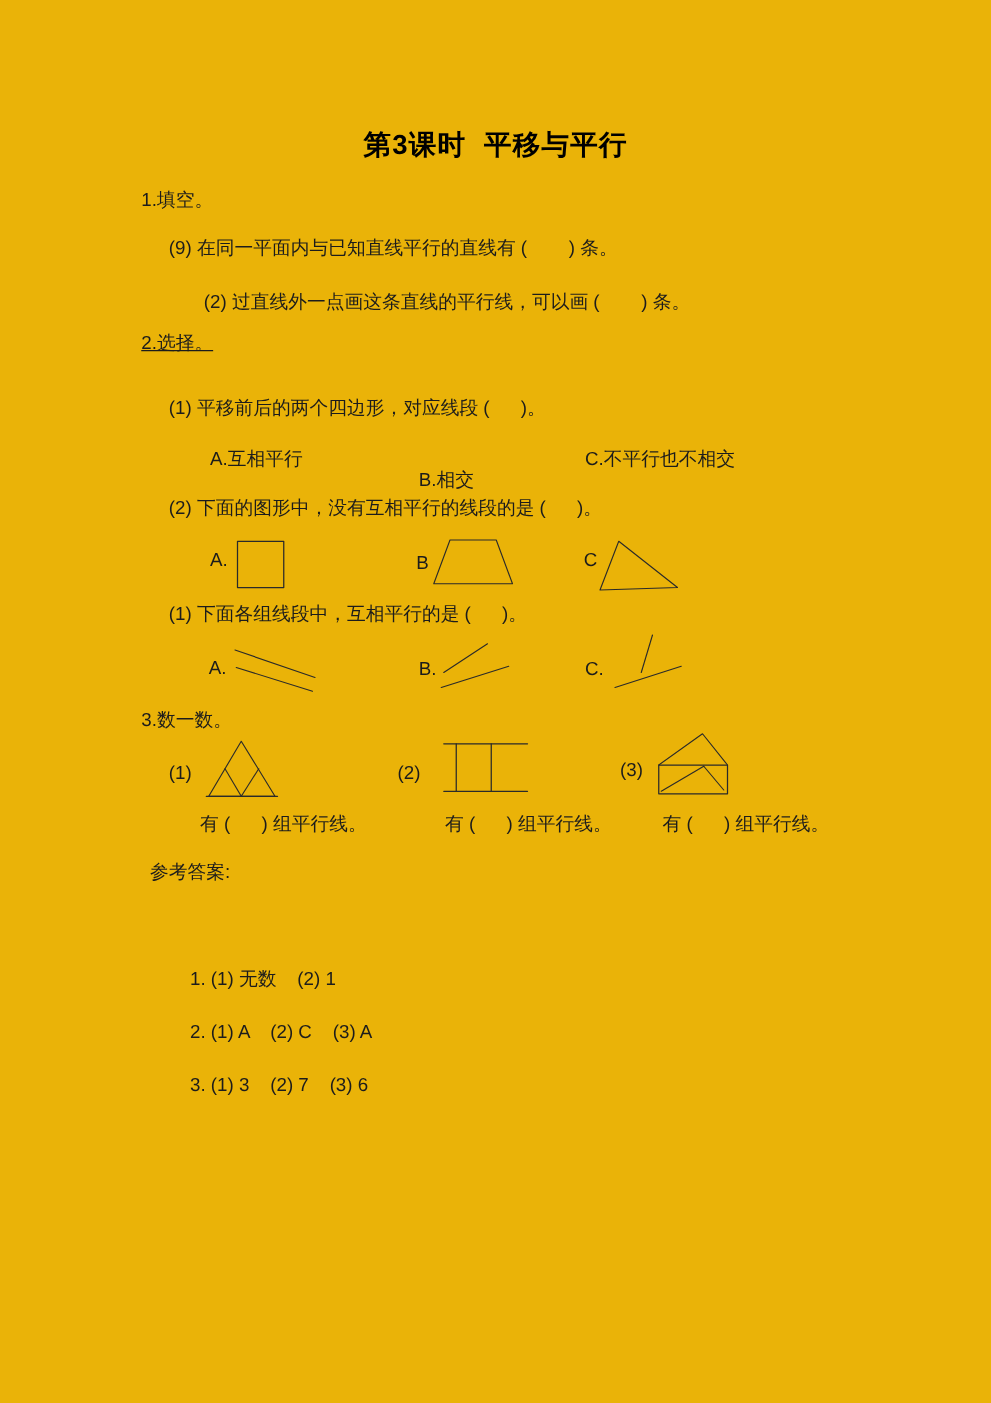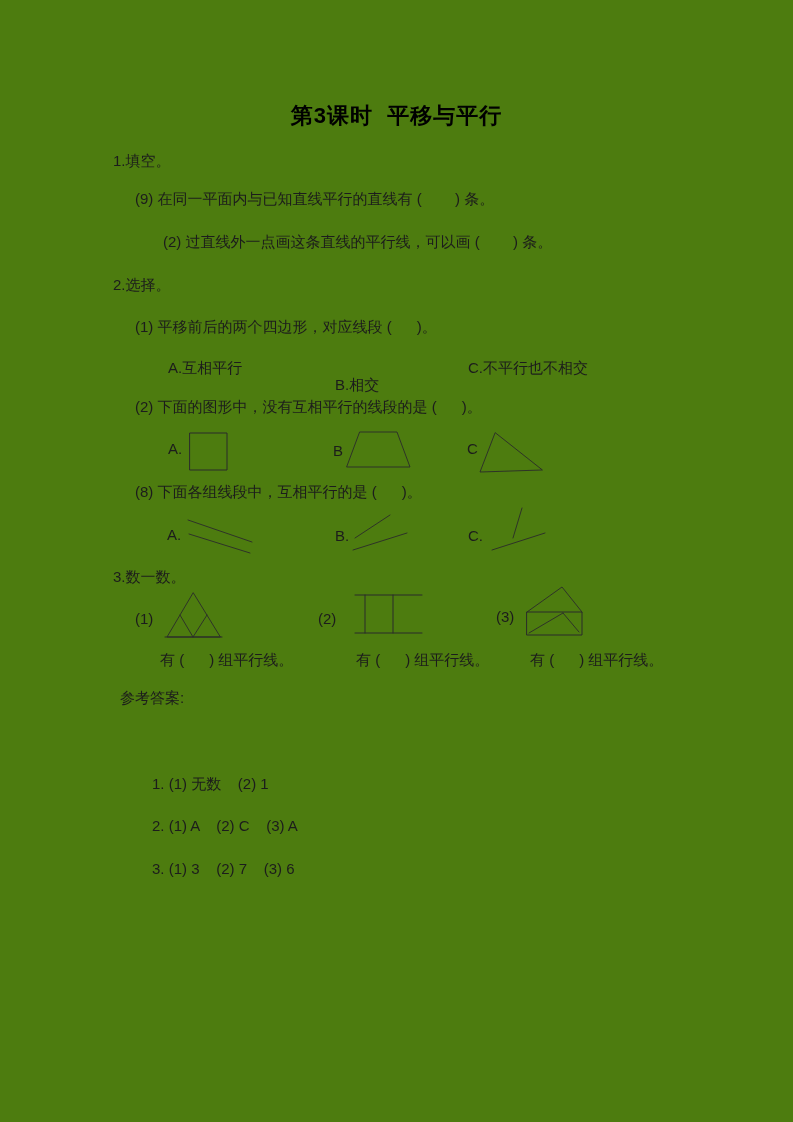--- a/index.html
+++ b/index.html
@@ -1,21 +1,21 @@
 <!DOCTYPE html>
 <html><head>
 <meta charset="utf-8">
 <style>
   * { margin: 0; padding: 0; box-sizing: border-box; }
   html, body { background: #ffffff; }
   .page {
     position: relative;
     width: 793px;
     height: 1122px;
-    background: #4d7c0f;
+    background: #eab308;
     font-family: "Liberation Sans", "DejaVu Sans", sans-serif;
     overflow: hidden;
   }
   .title {
     position: absolute;
     left: 0; right: 0;
     top: 101px;
     text-align: center;
     font-size: 22px;
     font-weight: 700;
@@ -49,30 +49,30 @@
 <body>
 
 <div class="page">
 
   <div class="title">第3课时  平移与平行</div>
 
   <div class="t" style="left:113px; top:152px;">1.填空。</div>
   <div class="t" style="left:135px; top:190px;">(9) 在同一平面内与已知直线平行的直线有 (        ) 条。</div>
   <div class="t" style="left:135px; top:233px;margin-left:28px;">(2) 过直线外一点画这条直线的平行线，可以画 (        ) 条。</div>
 
-  <div class="t" style="left:113px; top:276px;">2.选择。</div>
+  <div class="t" style="left:113px; top:266px;text-decoration:underline;">2.选择。</div>
   <div class="t" style="left:135px; top:318px;">(1) 平移前后的两个四边形，对应线段 (      )。</div>
   <div class="t" style="left:168px; top:359px;">A.互相平行</div>
   <div class="t" style="left:335px; top:376px;">B.相交</div>
   <div class="t" style="left:468px; top:359px;">C.不平行也不相交</div>
   <div class="t" style="left:135px; top:398px;">(2) 下面的图形中，没有互相平行的线段的是 (      )。</div>
   <div class="t" style="left:168px; top:440px;">A.</div>
   <div class="t" style="left:333px; top:442px;">B</div>
   <div class="t" style="left:467px; top:440px;">C</div>
-  <div class="t" style="left:135px; top:483px;">(8) 下面各组线段中，互相平行的是 (      )。</div>
+  <div class="t" style="left:135px; top:483px;">(1) 下面各组线段中，互相平行的是 (      )。</div>
   <div class="t" style="left:167px; top:526px;">A.</div>
   <div class="t" style="left:335px; top:527px;">B.</div>
   <div class="t" style="left:468px; top:527px;">C.</div>
 
   <div class="t" style="left:113px; top:568px;text-align:center;">3.数一数。</div>
   <div class="t" style="left:135px; top:610px;">(1)</div>
   <div class="t" style="left:318px; top:610px;">(2)</div>
   <div class="t" style="left:496px; top:608px;">(3)</div>
   <div class="t" style="left:160px; top:651px;">有 (      ) 组平行线。</div>
   <div class="t" style="left:356px; top:651px;">有 (      ) 组平行线。</div>

